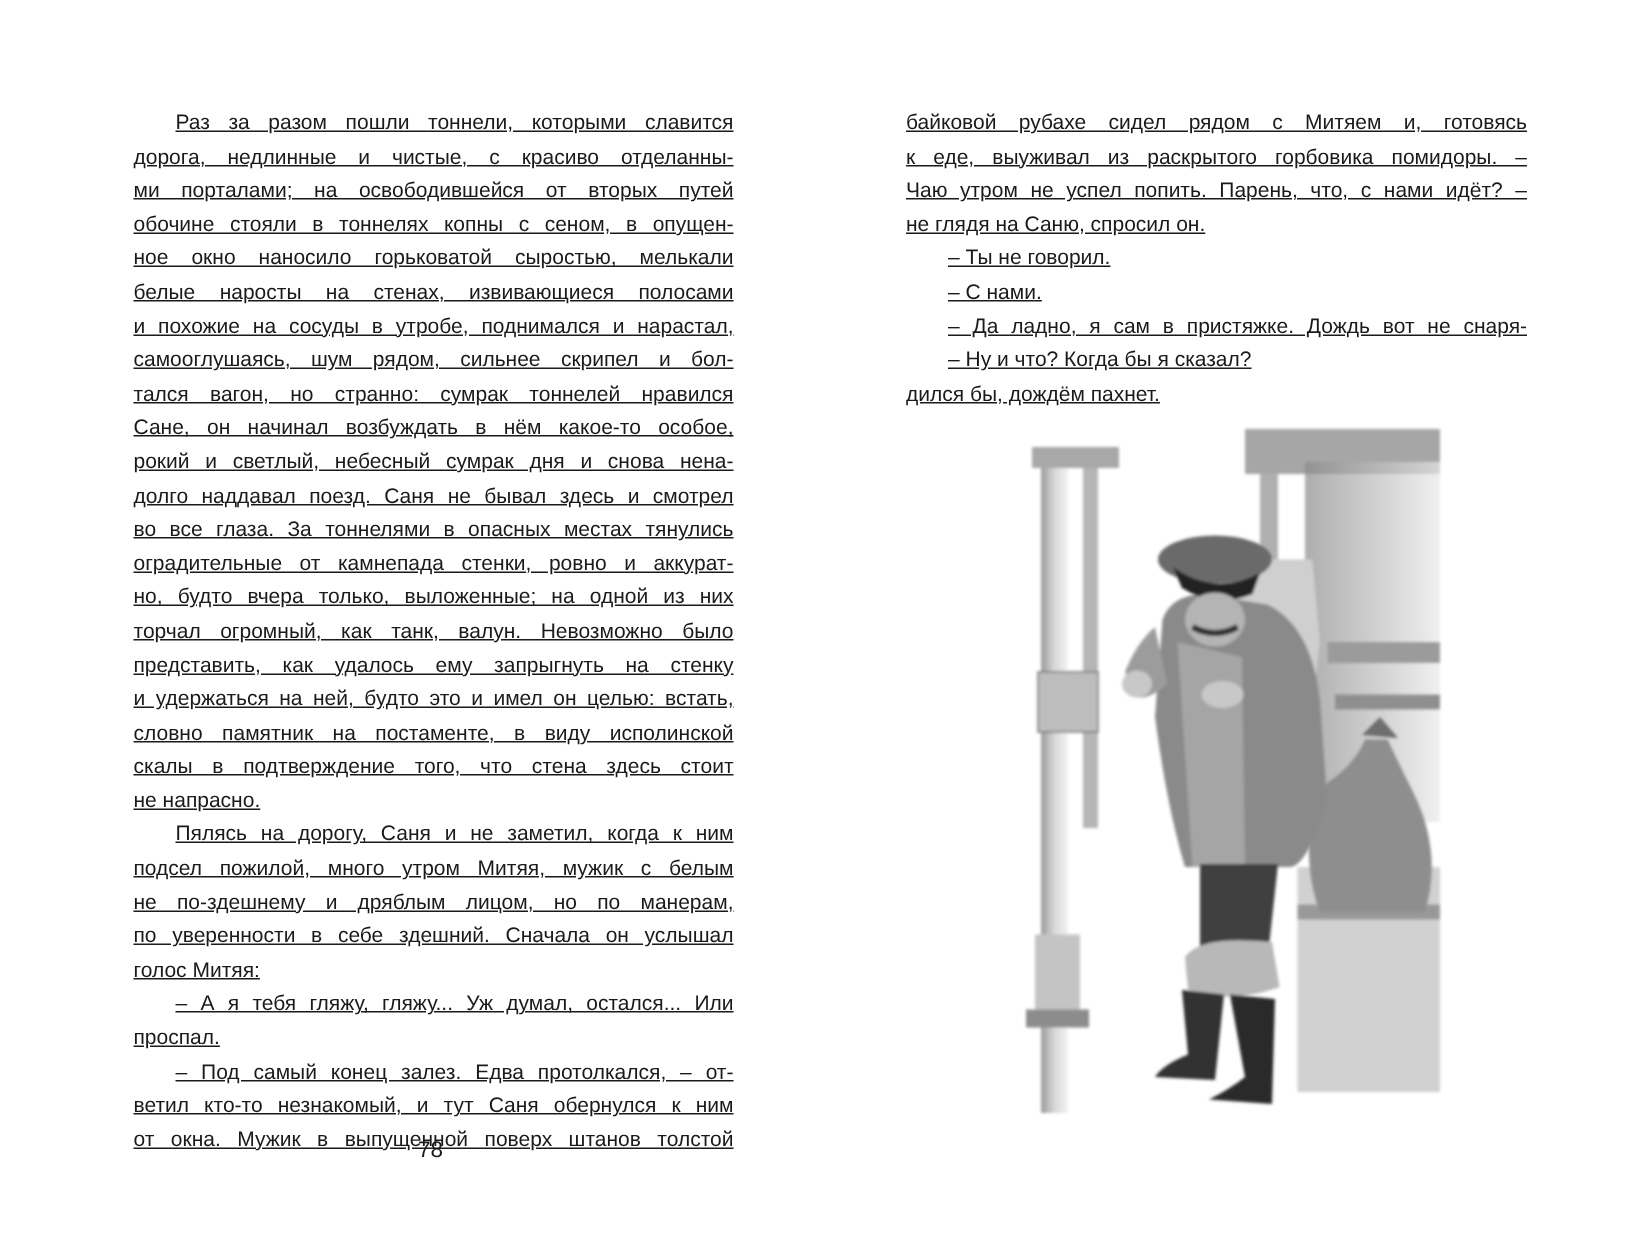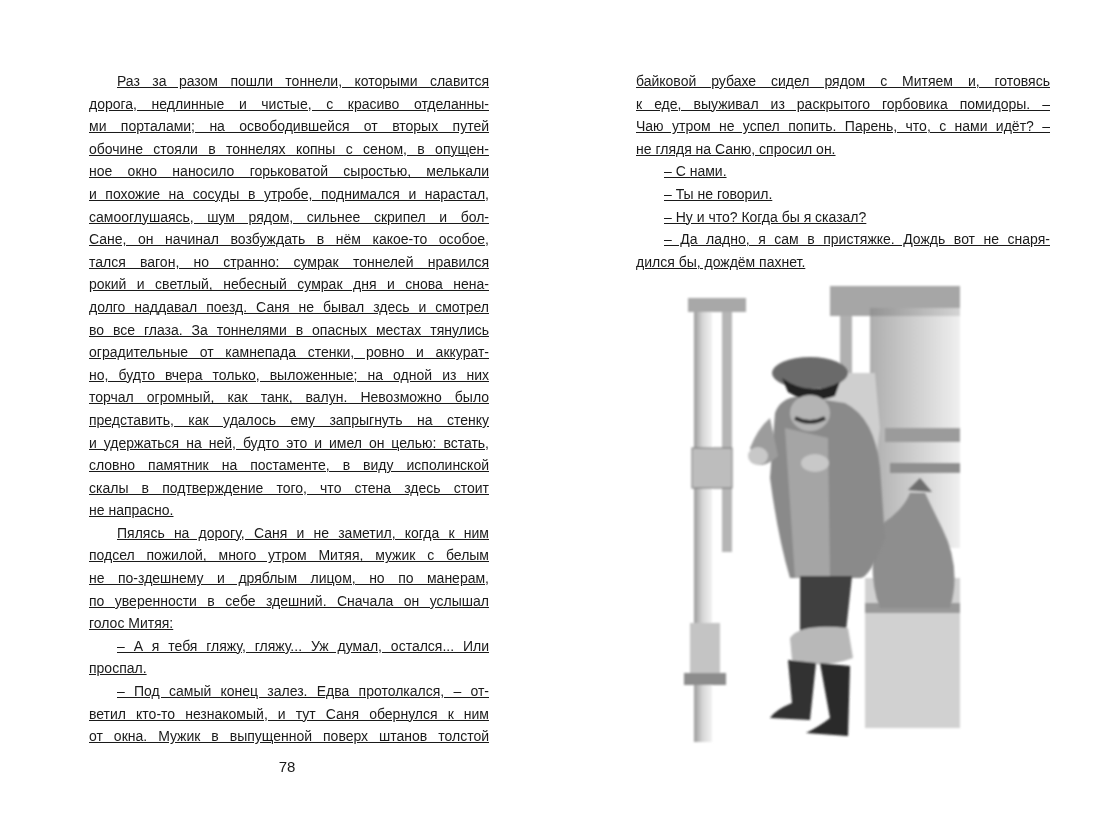--- a/index.html
+++ b/index.html
@@ -1,41 +1,42 @@
 <!DOCTYPE html>
 <html><head>
 <meta charset="utf-8">
 <style>
   html, body { margin: 0; padding: 0; background: #ffffff; }
   body { width: 1100px; height: 825px; position: relative; overflow: hidden;
          font-family: "Liberation Sans", sans-serif; color: #1a1a1a; }
   .page { position: absolute; top: 0; height: 825px; }
   .col { position: absolute; font-size: 14px; line-height: 22.6px; text-decoration: underline; }
   .col-left { left: 89px; top: 70px; width: 400px; }
-  .col-right { left: 636px; top: 70px; width: 414px; }
+  .col-right { left: 604px; top: 70px; width: 414px; }
   .line { display: block; white-space: nowrap; text-align: justify; text-align-last: justify; height: 22.6px; }
   .line.last { text-align-last: left; }
   .line.indent { padding-left: 28px; }
   .page-number { position: absolute; left: 272px; top: 758px; width: 30px; text-align: center; font-size: 15px; }
   .illustration { position: absolute; left: 670px; top: 278px; width: 300px; height: 490px; }
 </style>
 </head>
 <body>
 
 <div class="page" style="left:0;width:550px;">
   <div class="col col-left" id="left-col">
       <span class="line indent">Раз за разом пошли тоннели, которыми славится</span>
       <span class="line">дорога, недлинные и чистые, с красиво отделанны-</span>
       <span class="line">ми порталами; на освободившейся от вторых путей</span>
       <span class="line">обочине стояли в тоннелях копны с сеном, в опущен-</span>
       <span class="line">ное окно наносило горьковатой сыростью, мелькали</span>
+      <span class="line">белые наросты на стенах, извивающиеся полосами</span>
       <span class="line">и похожие на сосуды в утробе, поднимался и нарастал,</span>
       <span class="line">самооглушаясь, шум рядом, сильнее скрипел и бол-</span>
+      <span class="line">тался вагон, но странно: сумрак тоннелей нравился</span>
       <span class="line">Сане, он начинал возбуждать в нём какое-то особое,</span>
-      <span class="line">тался вагон, но странно: сумрак тоннелей нравился</span>
       <span class="line">рокий и светлый, небесный сумрак дня и снова нена-</span>
       <span class="line">долго наддавал поезд. Саня не бывал здесь и смотрел</span>
       <span class="line">во все глаза. За тоннелями в опасных местах тянулись</span>
       <span class="line">оградительные от камнепада стенки, ровно и аккурат-</span>
       <span class="line">но, будто вчера только, выложенные; на одной из них</span>
       <span class="line">торчал огромный, как танк, валун. Невозможно было</span>
       <span class="line">представить, как удалось ему запрыгнуть на стенку</span>
       <span class="line">и удержаться на ней, будто это и имел он целью: встать,</span>
       <span class="line">словно памятник на постаменте, в виду исполинской</span>
       <span class="line">скалы в подтверждение того, что стена здесь стоит</span>
@@ -54,24 +55,24 @@
   <div class="page-number">78</div>
 </div>
 
 <div class="page" style="left:550px;width:550px;">
 </div>
 <div class="col col-right" id="right-col">
     <span class="line">байковой рубахе сидел рядом с Митяем и, готовясь</span>
     <span class="line">к еде, выуживал из раскрытого горбовика помидоры. –</span>
     <span class="line">Чаю утром не успел попить. Парень, что, с нами идёт? –</span>
     <span class="line last">не глядя на Саню, спросил он.</span>
+    <span class="line indent last">– Ты не говорил.</span>
     <span class="line indent last">– С нами.</span>
-    <span class="line indent last">– Ты не говорил.</span>
+    <span class="line indent">– Да ладно, я сам в пристяжке. Дождь вот не снаря-</span>
     <span class="line indent last">– Ну и что? Когда бы я сказал?</span>
-    <span class="line indent">– Да ладно, я сам в пристяжке. Дождь вот не снаря-</span>
     <span class="line last">дился бы, дождём пахнет.</span>
   </div>
 
 <svg class="illustration" viewBox="0 0 300 490" xmlns="http://www.w3.org/2000/svg">
   <defs>
     <filter id="soft" x="-10%" y="-10%" width="120%" height="120%">
         <feGaussianBlur stdDeviation="1.2"></feGaussianBlur>
       </filter>
     <linearGradient id="wallL" x1="0" x2="1">
         <stop offset="0" stop-color="#9a9a9a"></stop>

